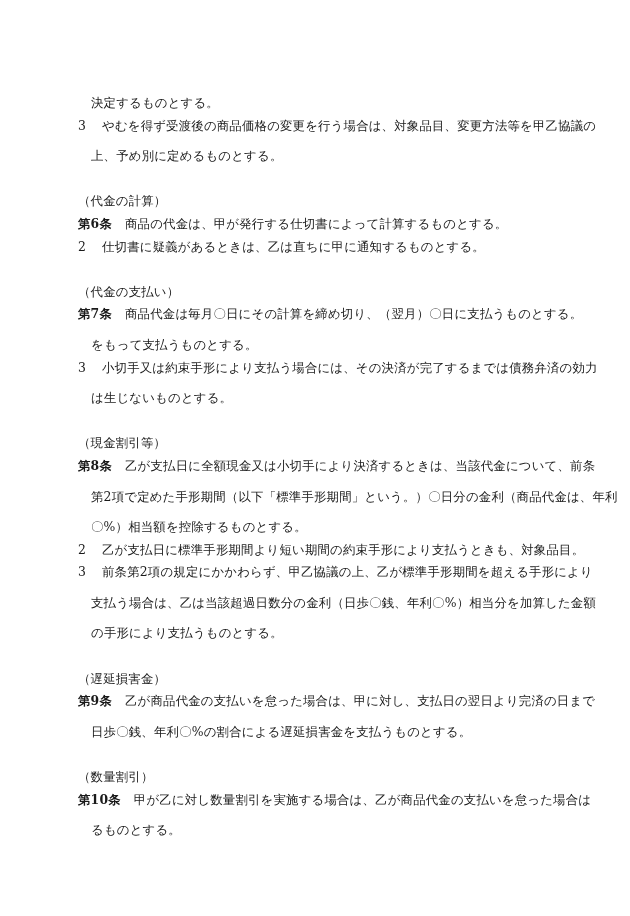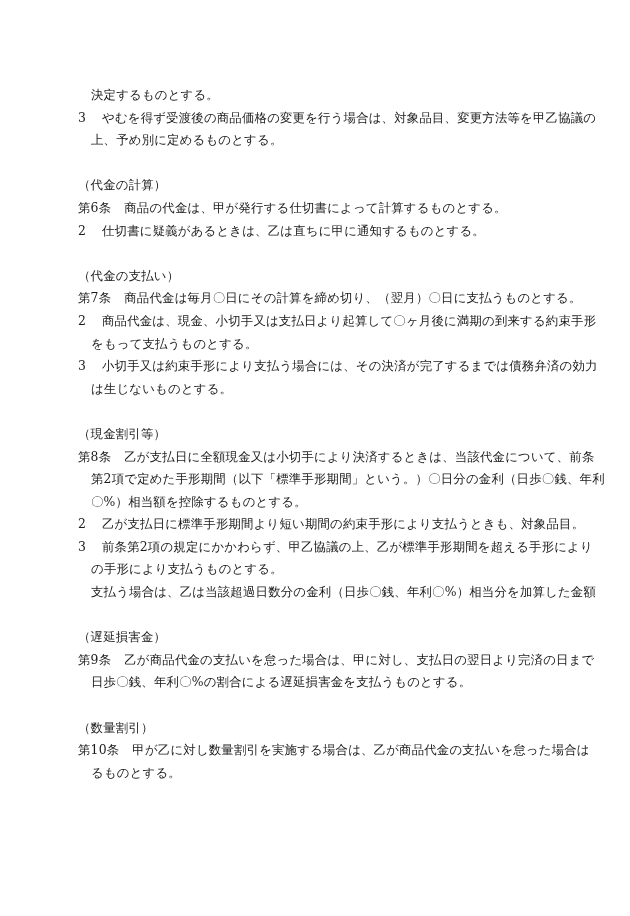--- a/index.html
+++ b/index.html
@@ -21,56 +21,55 @@
       top: 84px;
       width: 480px;
       font-size: 12.4px;
       letter-spacing: 0.2px;
     }
     .line {
       height: 22.6px;
       line-height: 22.6px;
       white-space: nowrap;
     }
-    .indent { padding-left: 13px; }
+    .indent { padding-left: 13px; margin-top: 8px; }
     .gap { height: 22.6px; }
     .heading { }
     .num { display: inline-block; width: 24px; }
-    .art { display: inline-block; margin-right: 13px; }
+    .art { display: inline-block; margin-right: 13px; font-weight: bold; }
   </style>
 </head>
 <body>
 
 <div class="page">
   <div class="line indent">決定するものとする。</div>
   <div class="line"><span class="num">3</span><span>やむを得ず受渡後の商品価格の変更を行う場合は、対象品目、変更方法等を甲乙協議の</span></div>
   <div class="line indent">上、予め別に定めるものとする。</div>
   <div class="gap"></div>
 
   <div class="line heading">（代金の計算）</div>
   <div class="line"><span class="art">第6条</span><span>商品の代金は、甲が発行する仕切書によって計算するものとする。</span></div>
   <div class="line"><span class="num">2</span><span>仕切書に疑義があるときは、乙は直ちに甲に通知するものとする。</span></div>
   <div class="gap"></div>
 
   <div class="line heading">（代金の支払い）</div>
   <div class="line"><span class="art">第7条</span><span>商品代金は毎月〇日にその計算を締め切り、（翌月）〇日に支払うものとする。</span></div>
-  <div class="line"><span class="num">2</span><span>商品代金は、現金、小切手又は支払日より起算して〇ヶ月後に満期の到来する約束手形</span></div>
   <div class="line indent">をもって支払うものとする。</div>
   <div class="line"><span class="num">3</span><span>小切手又は約束手形により支払う場合には、その決済が完了するまでは債務弁済の効力</span></div>
   <div class="line indent">は生じないものとする。</div>
   <div class="gap"></div>
 
   <div class="line heading">（現金割引等）</div>
   <div class="line"><span class="art">第8条</span><span>乙が支払日に全額現金又は小切手により決済するときは、当該代金について、前条</span></div>
-  <div class="line indent">第2項で定めた手形期間（以下「標準手形期間」という。）〇日分の金利（日歩〇銭、年利</div>
+  <div class="line indent">第2項で定めた手形期間（以下「標準手形期間」という。）〇日分の金利（商品代金は、年利</div>
   <div class="line indent">〇%）相当額を控除するものとする。</div>
   <div class="line"><span class="num">2</span><span>乙が支払日に標準手形期間より短い期間の約束手形により支払うときも、対象品目。</span></div>
   <div class="line"><span class="num">3</span><span>前条第2項の規定にかかわらず、甲乙協議の上、乙が標準手形期間を超える手形により</span></div>
+  <div class="line indent">支払う場合は、乙は当該超過日数分の金利（日歩〇銭、年利〇%）相当分を加算した金額</div>
   <div class="line indent">の手形により支払うものとする。</div>
-  <div class="line indent">支払う場合は、乙は当該超過日数分の金利（日歩〇銭、年利〇%）相当分を加算した金額</div>
   <div class="gap"></div>
 
   <div class="line heading">（遅延損害金）</div>
   <div class="line"><span class="art">第9条</span><span>乙が商品代金の支払いを怠った場合は、甲に対し、支払日の翌日より完済の日まで</span></div>
   <div class="line indent">日歩〇銭、年利〇%の割合による遅延損害金を支払うものとする。</div>
   <div class="gap"></div>
 
   <div class="line heading">（数量割引）</div>
   <div class="line"><span class="art">第10条</span><span>甲が乙に対し数量割引を実施する場合は、乙が商品代金の支払いを怠った場合は</span></div>
   <div class="line indent">るものとする。</div>

